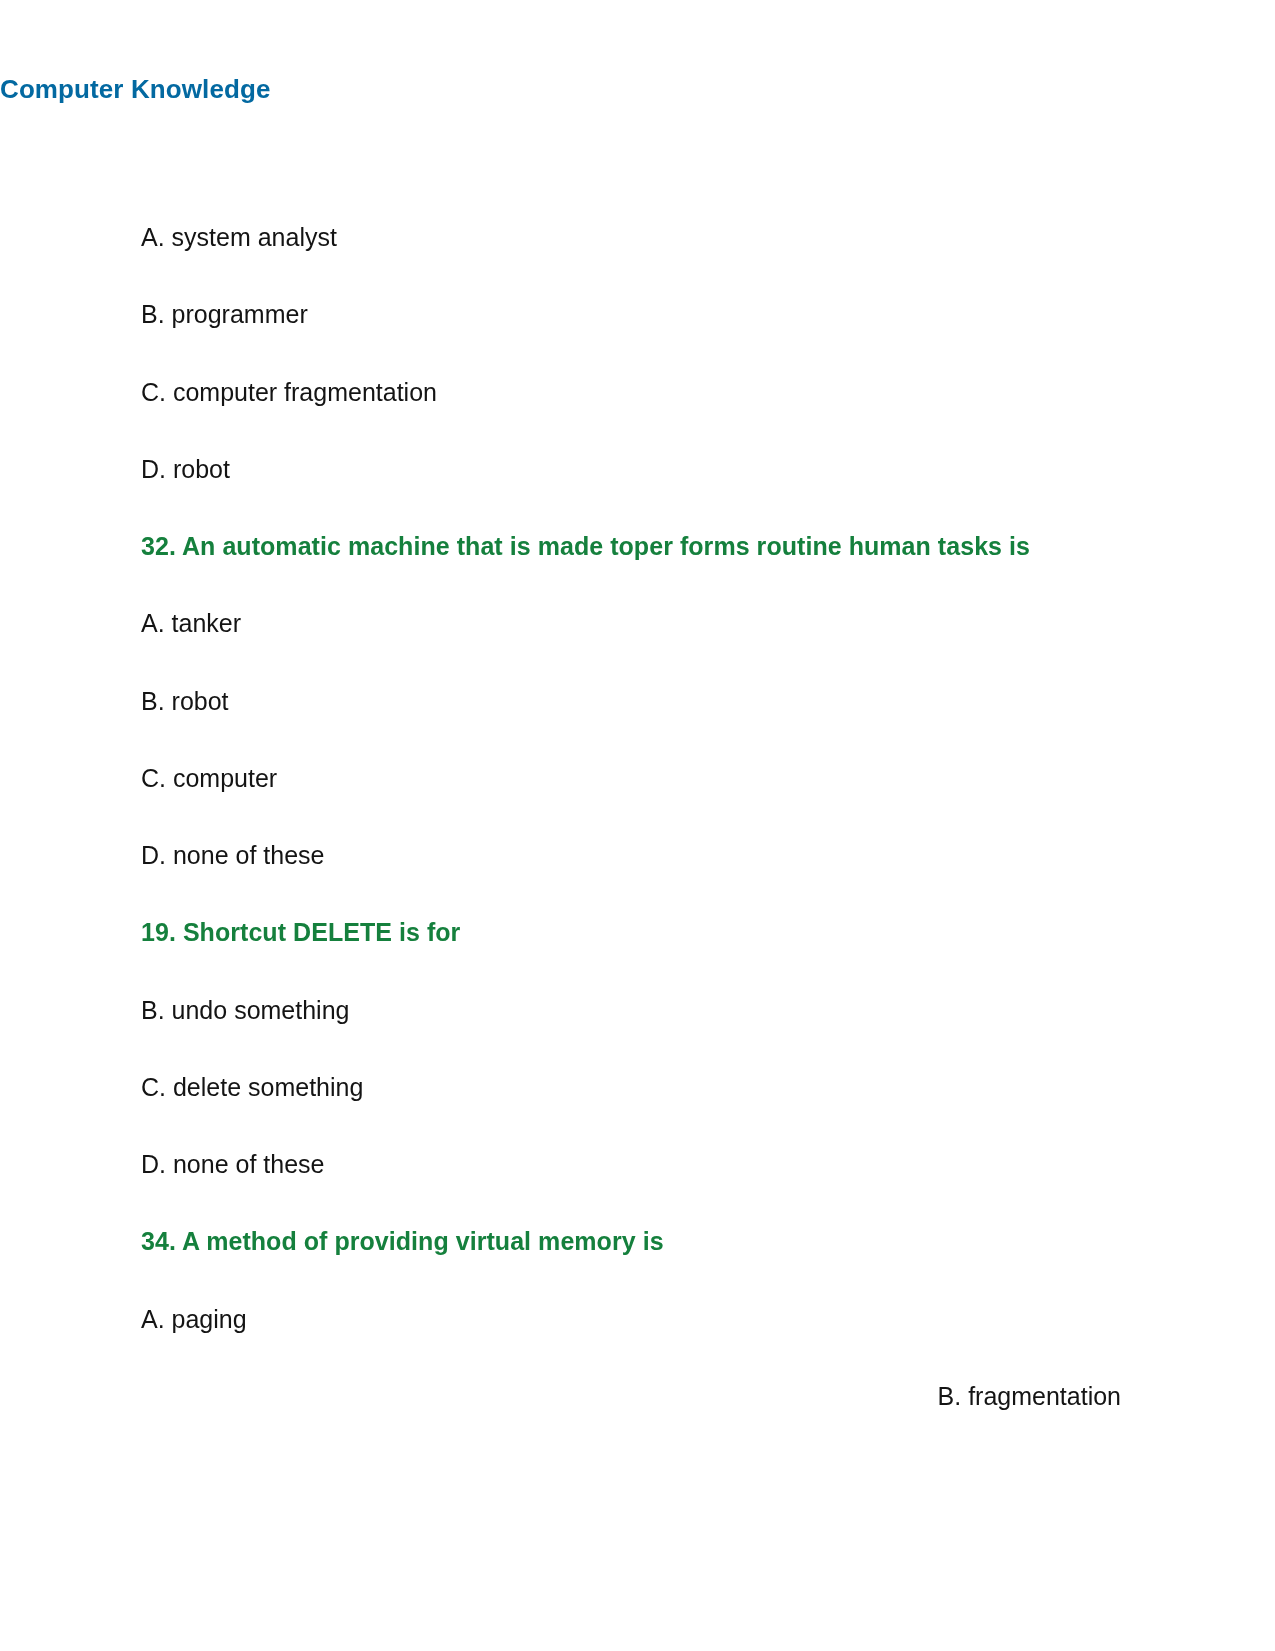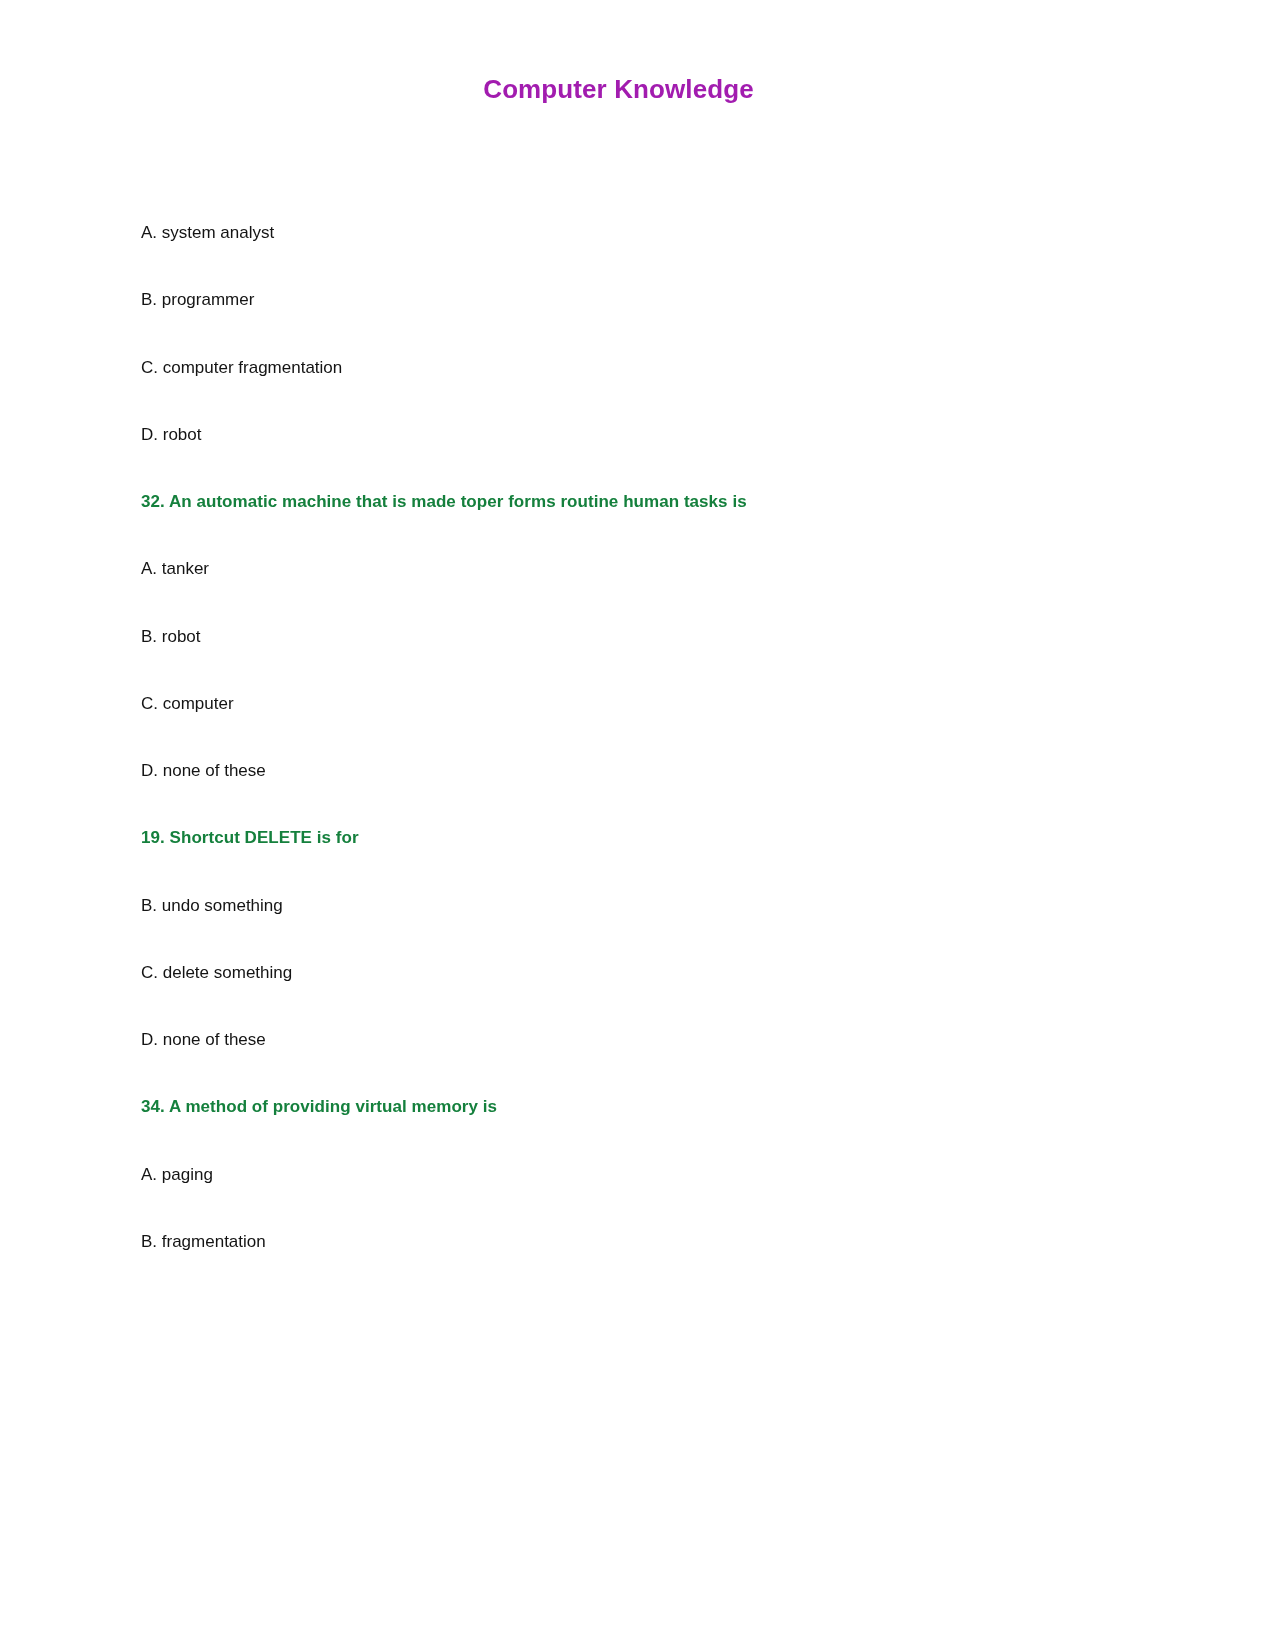--- a/index.html
+++ b/index.html
@@ -20,51 +20,51 @@
     background: #ffffff;
     margin: 0 auto;
     overflow: hidden;
     box-sizing: border-box;
   }
   .doc-title {
     position: absolute;
     top: 74px;
     left: 0;
     width: 1213px;
-    text-align: center;
+    text-align: left;
     font-size: 26px;
     font-weight: bold;
     letter-spacing: 0.1px;
-    color: #a21caf;
-    margin-left: 12px;
+    color: #0369a1;
   }
   .body-block {
     position: absolute;
     top: 222px;
     left: 141px;
     width: 980px;
   }
   .line {
-    font-size: 17px;
+    font-size: 25px;
     line-height: 1.25;
     color: #141414;
     margin: 0 0 46px 0;
     white-space: pre-wrap;
   }
   .line.question {
     font-weight: bold;
     color: #15803d;
     letter-spacing: 0.05px;
     margin-bottom: 46px;
   }
   .line.option {
     font-weight: normal;
   }
   .line:last-child {
     margin-bottom: 0;
+    text-align: right;
   }
 </style>
 </head>
 <body>
 
 <div class="page">
 
   <div class="doc-title">Computer Knowledge</div>
 
   <div class="body-block">

